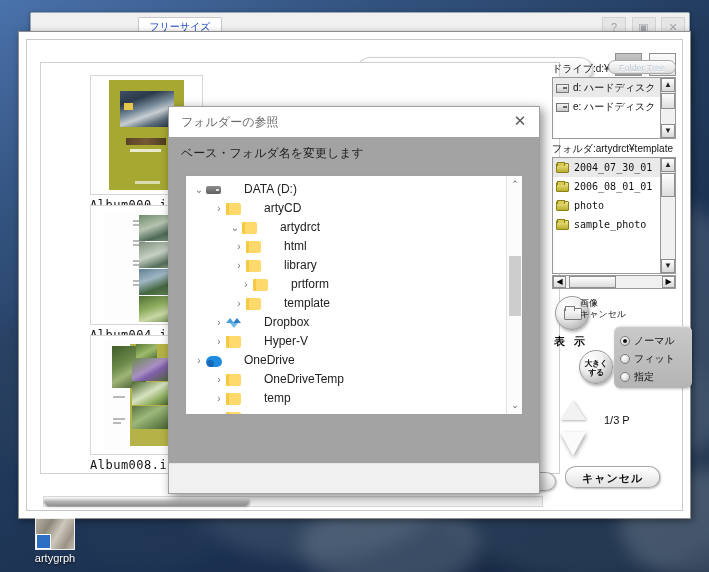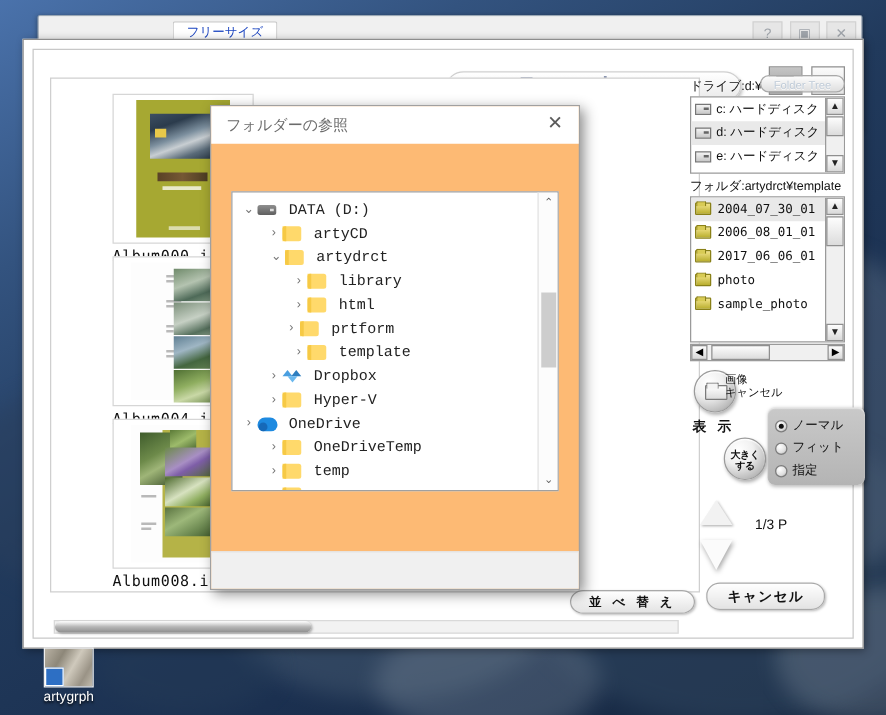--- a/index.html
+++ b/index.html
@@ -275,21 +275,20 @@
     position:absolute; inset:0; font-size:8px; font-weight:bold; color:#111;
     line-height:9px; text-align:center; padding-top:8px; letter-spacing:-.4px;
   }
 
   
   #radio-group{
     position:absolute; left:62px; top:264px; width:78px; height:62px;
     background:linear-gradient(#c9c9c9,#b4b4b4);
     border-radius:6px; box-shadow:inset 0 1px 1px rgba(255,255,255,.6), 1px 1px 3px rgba(0,0,0,.25);
     padding:6px 0 0 6px;
-    font-family:Liberation Serif, serif;
   }
   .radio-row{ height:18px; line-height:18px; font-size:10px; color:#111; white-space:nowrap;}
   .radio-dot{
     display:inline-block; width:10px;height:10px;border-radius:50%;
     background:radial-gradient(circle at 35% 30%,#fff,#e0e0e0 60%,#a8a8a8);
     border:1px solid #7d7d7d; vertical-align:middle; margin-right:4px; position:relative;
   }
   .radio-dot.on::after{
     content:""; position:absolute; left:2px; top:2px; width:4px;height:4px;border-radius:50%;background:#111;
   }
@@ -307,22 +306,22 @@
     border-left:13px solid transparent; border-right:13px solid transparent;
     border-top:24px solid #fbfbfb;
     filter:drop-shadow(1px 2px 2px rgba(0,0,0,.35));
   }
   #page-indicator{ position:absolute; left:52px; top:352px; font-size:11px; color:#111; }
   #cancel-main{ position:absolute; left:13px; top:404px; }
   #cancel-main .pill-btn{ padding:0 16px; letter-spacing:1px; font-size:11px; height:22px; line-height:22px;}
 
   
   #dialog{
-    position:absolute; left:168px; top:84px; width:296px; height:388px;
-    background:#fdba74; border:1px solid #a0a0a0; z-index:5;
+    position:absolute; left:168px; top:106px; width:372px; height:388px;
+    background:#a3a3a3; border:1px solid #a0a0a0; z-index:5;
     box-shadow:3px 3px 10px rgba(0,0,0,.45);
     font-family:"Liberation Sans", sans-serif;
   }
   #dlg-titlebar{ position:relative; height:30px; background:#fff; }
   #dlg-title{
     position:absolute; left:12px; top:7px; font-size:12px; color:#6b6b6b;
   }
   #dlg-close{
     position:absolute; right:0; top:0; width:38px; height:28px;
     text-align:center; line-height:28px; font-size:15px; color:#5a5a5a;
@@ -360,21 +359,21 @@
   }
   .ic-dropbox i{ position:absolute; width:0;height:0;
     border-left:4px solid transparent; border-right:4px solid transparent; }
   .ic-onedrive{
     display:inline-block; width:16px;height:11px; vertical-align:middle;
     background:#1e8ae0; border-radius:7px 7px 6px 6px; position:relative;
   }
   .ic-onedrive::before{
     content:""; position:absolute; left:1px; bottom:0; width:7px;height:7px;border-radius:50%;background:#1669b8;
   }
-  .tlabel{ margin-left:7px;font-family:Liberation Mono, monospace; }
+  .tlabel{ margin-left:20px; }
   #tree-vsb{
     position:absolute; right:0; top:0; bottom:0; width:16px; background:#fcfcfc; border-left:1px solid #e2e2e2;
   }
   #tree-vsb .ar{
     position:absolute; left:0; width:16px;height:17px; text-align:center; line-height:16px;
     font-size:9px; color:#606060;
   }
   #tree-vsb .ar.up{ top:0; }
   #tree-vsb .ar.dn{ bottom:0; }
   #tree-vsb .th{
@@ -509,36 +508,34 @@
     <div id="hscroll">
       <div class="thumb"></div>
     </div>
 
     <div id="right-col">
 
       <div id="drive-label">ドライブ:d:¥</div>
       <div id="folder-tree-btn">Folder Tree</div>
 
       <div class="listbox" id="drive-list">
-        <div class="list-row"><span class="drv-ico"></span><span>c: ハードディスク</span></div>
         <div class="list-row sel"><span class="drv-ico"></span><span>d: ハードディスク</span></div>
         <div class="list-row"><span class="drv-ico"></span><span>e: ハードディスク</span></div>
         <div class="vsb">
           <div class="ar up">▲</div>
           <div class="th" style="top:15px;height:16px;"></div>
           <div class="ar dn">▼</div>
         </div>
       </div>
 
       <div id="folder-path-label">フォルダ:artydrct¥template</div>
 
       <div class="listbox" id="folder-list">
         <div class="list-row sel"><span class="fld-ico"></span><span style="font-family:'DejaVu Sans Mono',monospace;font-size:10px;">2004_07_30_01</span></div>
         <div class="list-row"><span class="fld-ico"></span><span style="font-family:'DejaVu Sans Mono',monospace;font-size:10px;">2006_08_01_01</span></div>
-        <div class="list-row"><span class="fld-ico"></span><span style="font-family:'DejaVu Sans Mono',monospace;font-size:10px;">2017_06_06_01</span></div>
         <div class="list-row"><span class="fld-ico"></span><span style="font-family:'DejaVu Sans Mono',monospace;font-size:10px;">photo</span></div>
         <div class="list-row"><span class="fld-ico"></span><span style="font-family:'DejaVu Sans Mono',monospace;font-size:10px;">sample_photo</span></div>
         <div class="vsb">
           <div class="ar up">▲</div>
           <div class="th" style="top:15px;height:24px;"></div>
           <div class="ar dn">▼</div>
         </div>
       </div>
 
       <div id="folder-hsb">
@@ -580,45 +577,46 @@
     </div>
 
   </div>
 </div>
 
 <div id="dialog">
   <div id="dlg-titlebar">
     <div id="dlg-title">フォルダーの参照</div>
     <div id="dlg-close">✕</div>
   </div>
+  <div id="dlg-subtitle">ベース・フォルダ名を変更します</div>
 
   <div id="tree">
     <div id="tree-scroll">
 
       <div class="tnode" style="padding-left:6px;">
         <span class="tw">⌄</span><span class="tico"><span class="ic-drive"></span></span><span class="tlabel">DATA (D:)</span>
       </div>
 
       <div class="tnode" style="padding-left:26px;">
         <span class="tw">›</span><span class="tico"><span class="ic-folder"></span></span><span class="tlabel">artyCD</span>
       </div>
 
-      <div class="tnode" style="padding-left:28px;">
+      <div class="tnode" style="padding-left:42px;">
         <span class="tw">⌄</span><span class="tico"><span class="ic-folder"></span></span><span class="tlabel">artydrct</span>
+      </div>
+
+      <div class="tnode" style="padding-left:46px;">
+        <span class="tw">›</span><span class="tico"><span class="ic-folder"></span></span><span class="tlabel">html</span>
       </div>
 
       <div class="tnode" style="padding-left:46px;">
         <span class="tw">›</span><span class="tico"><span class="ic-folder"></span></span><span class="tlabel">library</span>
       </div>
 
-      <div class="tnode" style="padding-left:46px;">
-        <span class="tw">›</span><span class="tico"><span class="ic-folder"></span></span><span class="tlabel">html</span>
-      </div>
-
-      <div class="tnode" style="padding-left:40px;">
+      <div class="tnode" style="padding-left:53px;">
         <span class="tw">›</span><span class="tico"><span class="ic-folder"></span></span><span class="tlabel">prtform</span>
       </div>
 
       <div class="tnode" style="padding-left:46px;">
         <span class="tw">›</span><span class="tico"><span class="ic-folder"></span></span><span class="tlabel">template</span>
       </div>
 
       <div class="tnode" style="padding-left:26px;">
         <span class="tw">›</span><span class="tico"><span class="ic-dropbox">
           <i style="left:0;top:1px;border-bottom:5px solid #4a9fe0;"></i>

